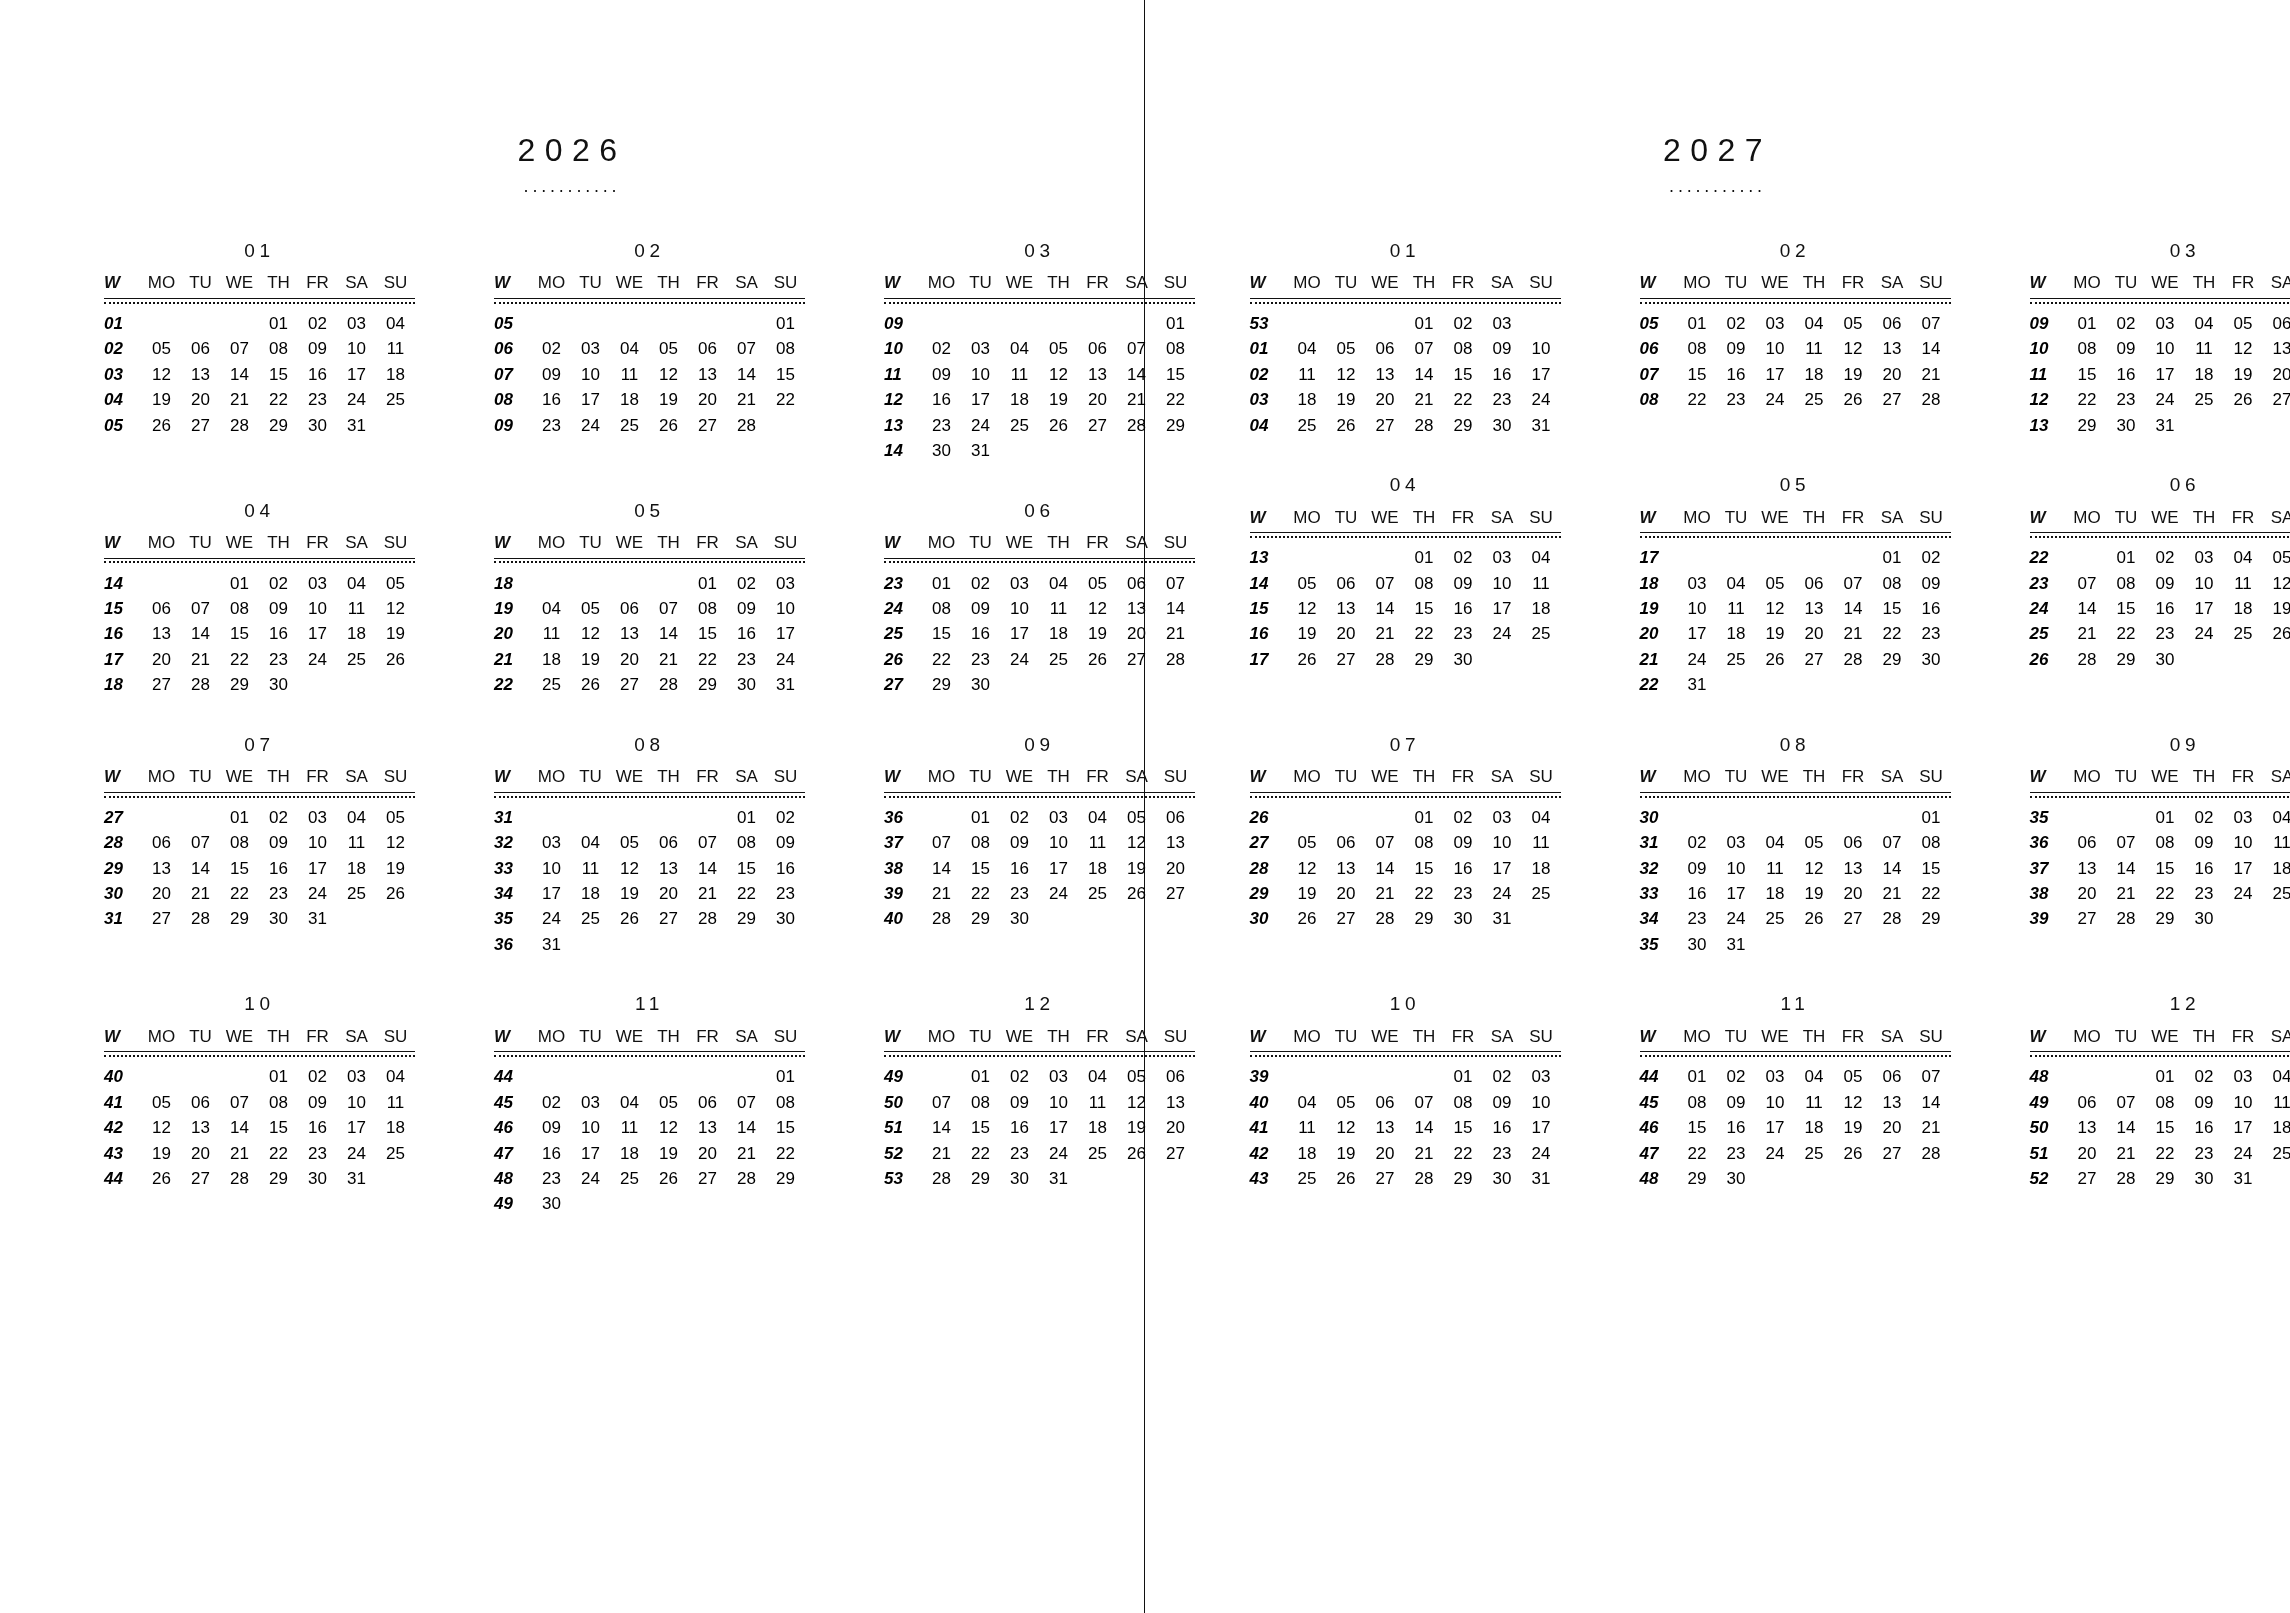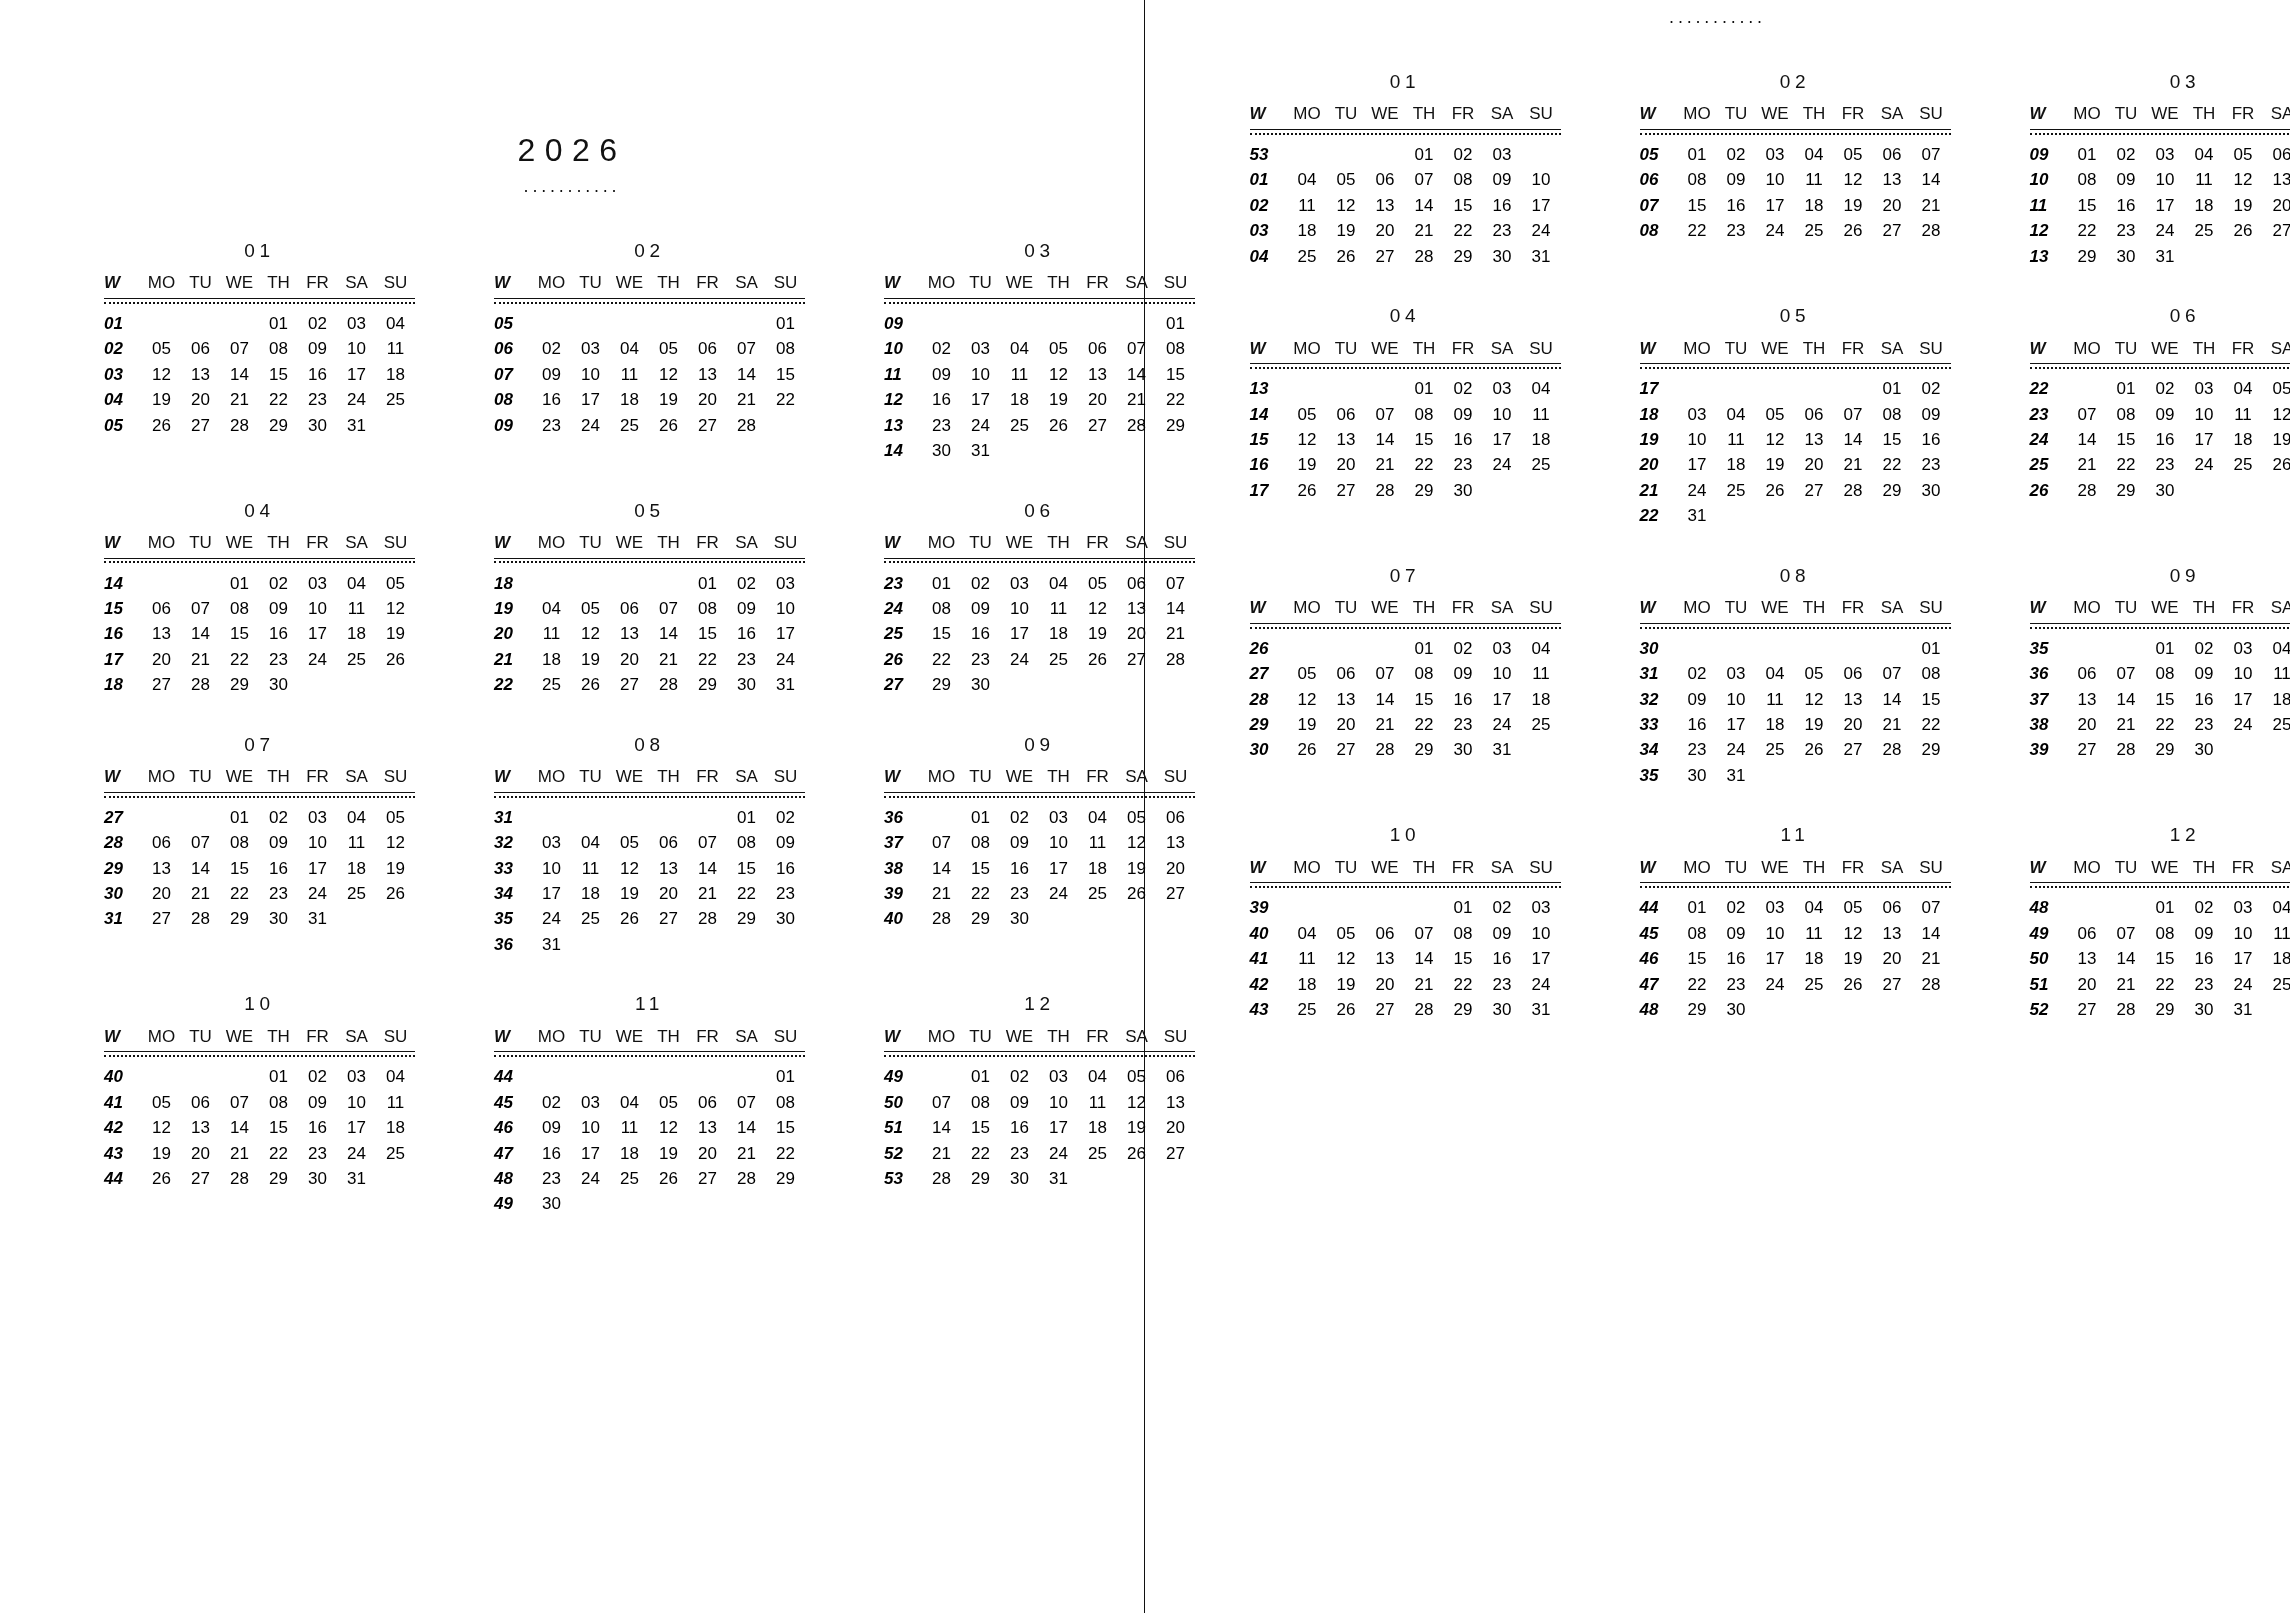--- a/index.html
+++ b/index.html
@@ -913,20 +913,21 @@
             <div class="dcol">30</div>
             <div class="dcol">31</div>
             <div class="dcol empty"></div>
             <div class="dcol empty"></div>
             <div class="dcol empty"></div>
           </div>
         </div>
       </div>
   </div>
   <div class="half right">
+    <div class="year-title">2027</div>
     <div class="year-dots">...........</div>
     <div class="months-grid">
         <div class="month">
           <div class="month-name">01</div>
           <div class="hdr-row">
             <div class="wcol">W</div>
             <div class="dcol">MO</div>
             <div class="dcol">TU</div>
             <div class="dcol">WE</div>
             <div class="dcol">TH</div>

